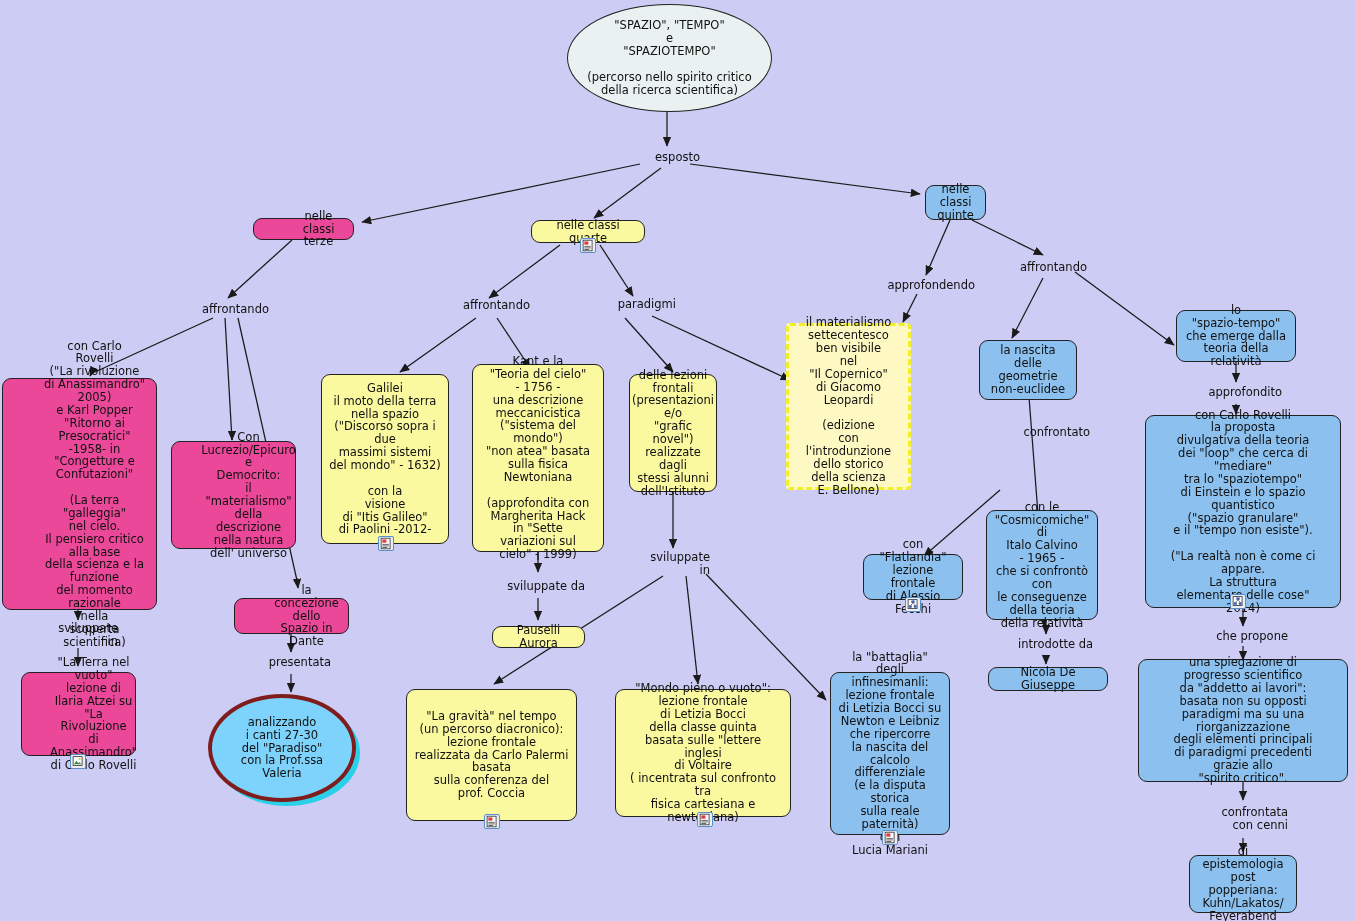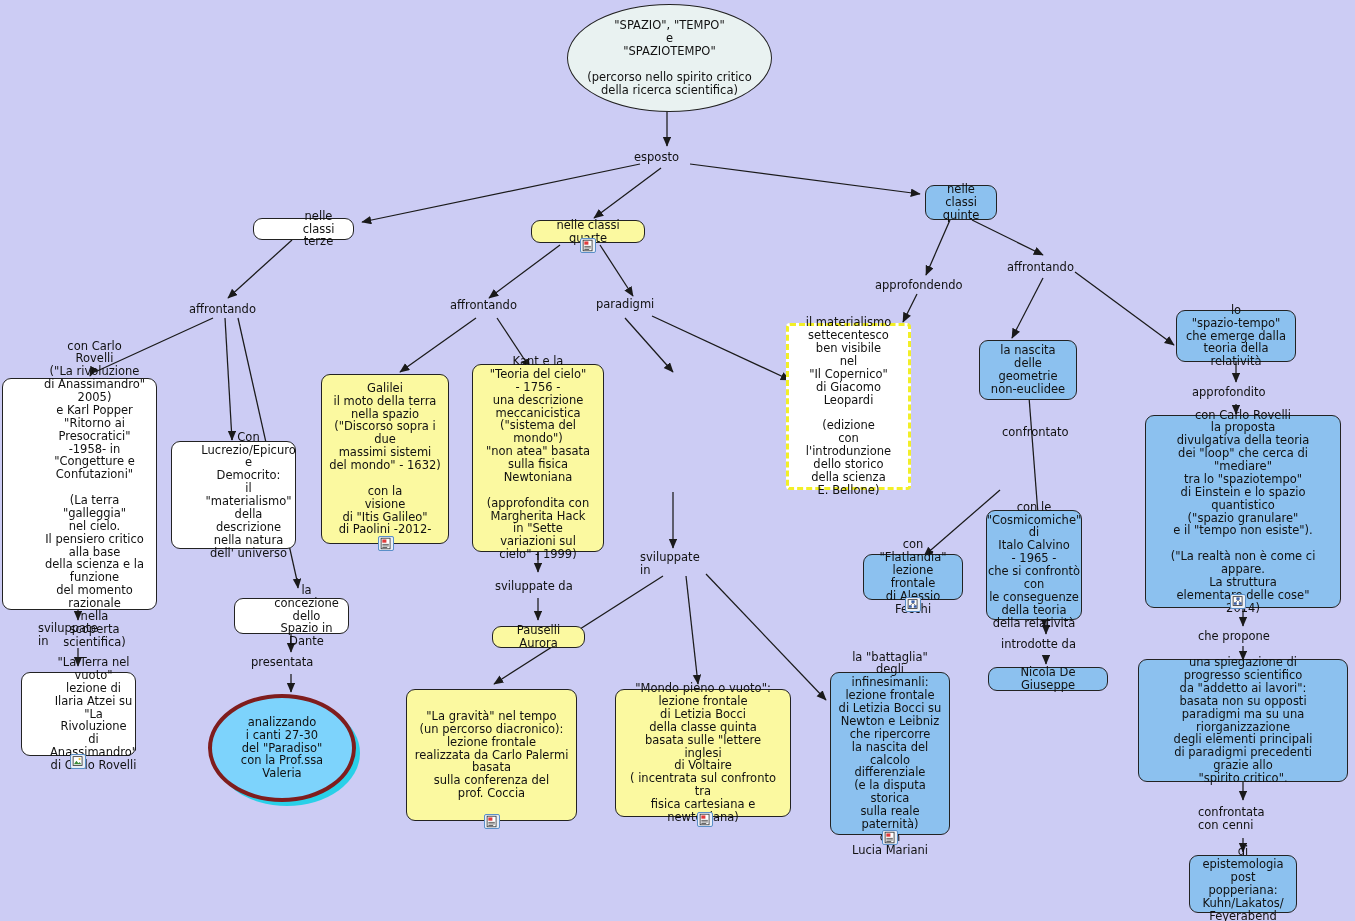--- a/index.html
+++ b/index.html
@@ -21,42 +21,42 @@
     text-align:center;
     color:#111;
     line-height:1.12;
     display:flex;
     align-items:center;
     justify-content:center;
     padding:4px 6px;
     white-space:pre-line;
     z-index:3;
   }
-  .orange{background:#ffffff;padding-left:36px;}
+  .orange{background:#ec4899;padding-left:36px;}
   .yellow{background:#fbf9a0;}
   .blue{background:#8cc1ef;}
   .root{
     background:#e9f2f1;
     border-radius:50%;
     border:1px solid #222;
   }
   .ellipse{
     background:#7dd3fc;
     border-radius:50%;
     border:4px solid #7f1d1d;
     box-shadow:5px 5px 0 -1px #29d0e8;
   }
   .dashed{
-    background:#ffffff;
+    background:#fef9c3;
     border:3px dashed #f2ef27;
     border-radius:4px;
   }
   .linklabel{
     position:absolute;
-    text-align:left;
+    text-align:right;
     color:#111;
     line-height:1.12;
     white-space:pre-line;
     z-index:4;
     background:transparent;
   }
   .icon{
     position:absolute;
     width:16px;height:15px;
     z-index:6;
@@ -166,21 +166,21 @@
   <span class="icon" style="left:580px;top:238px;">
     <svg viewBox="0 0 16 16">
         <rect x="2" y="1.5" width="11" height="13" fill="#ffffff" stroke="#333" stroke-width="1"></rect>
         <rect x="3.5" y="3" width="5" height="4" fill="#e03b3b"></rect>
         <rect x="3.5" y="8.5" width="8" height="1" fill="#444"></rect>
         <rect x="3.5" y="10.5" width="8" height="1" fill="#444"></rect>
         <rect x="3.5" y="12.5" width="6" height="1" fill="#444"></rect>
       </svg>
   </span>
 
-  <div class="node blue" style="left:925px;top:185px;width:72px;height:35px;font-size:11.5px;">nelle classi
+  <div class="node blue" style="left:925px;top:185px;width:61px;height:35px;font-size:11.5px;">nelle classi
 quinte</div>
 
   <div class="linklabel" style="left:189px;top:303px;width:80px;font-size:11.5px;">affrontando</div>
 
   <div class="linklabel" style="left:450px;top:299px;width:80px;font-size:11.5px;">affrontando</div>
 
   <div class="linklabel" style="left:596px;top:298px;width:80px;font-size:11.5px;">paradigmi</div>
 
   <div class="linklabel" style="left:875px;top:279px;width:100px;font-size:11.5px;">approfondendo</div>
 
@@ -278,20 +278,28 @@
 ("sistema del mondo")
 "non atea" basata
 sulla fisica Newtoniana
 
 (approfondita con
 Margherita Hack
 in "Sette
 variazioni sul
 cielo" - 1999)</div>
 
+  <div class="node yellow" style="left:629px;top:374px;width:88px;height:118px;font-size:11.5px;">delle lezioni
+frontali
+(presentazioni
+e/o
+"grafic novel")
+realizzate dagli
+stessi alunni
+dell'Istituto</div>
 
   <div class="node dashed" style="left:786px;top:323px;width:125px;height:167px;font-size:11.5px;">il materialismo
 settecentesco
 ben visibile
 nel
 "Il Copernico"
 di Giacomo Leopardi
 
 (edizione
 con l'introdunzione
@@ -376,21 +384,21 @@
   <span class="icon" style="left:905px;top:597px;">
     <svg viewBox="0 0 16 16">
         <rect x="2" y="2" width="11" height="11" fill="#ffffff" stroke="#333" stroke-width="1"></rect>
         <rect x="6" y="3" width="4" height="3" fill="#3a5fa8"></rect>
         <rect x="3" y="9" width="3.5" height="3" fill="#3a5fa8"></rect>
         <rect x="9" y="9" width="3.5" height="3" fill="#3a5fa8"></rect>
         <path d="M8,6 L5,9 M8,6 L11,9" stroke="#333" stroke-width="0.8"></path>
       </svg>
   </span>
 
-  <div class="node blue" style="left:986px;top:510px;width:96px;height:110px;font-size:11.5px;">con le
+  <div class="node blue" style="left:986px;top:510px;width:112px;height:110px;font-size:11.5px;">con le
 "Cosmicomiche" di
 Italo Calvino
 - 1965 -
 che si confrontò con
 le conseguenze
 della teoria
 della relatività</div>
 
   <div class="linklabel" style="left:1001px;top:638px;width:92px;font-size:11.5px;">introdotte da</div>
 

